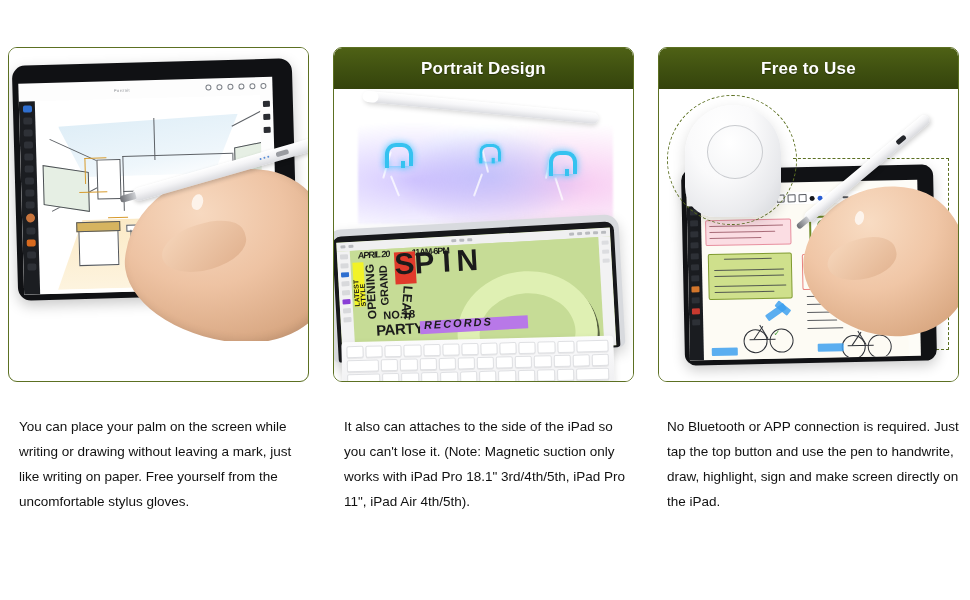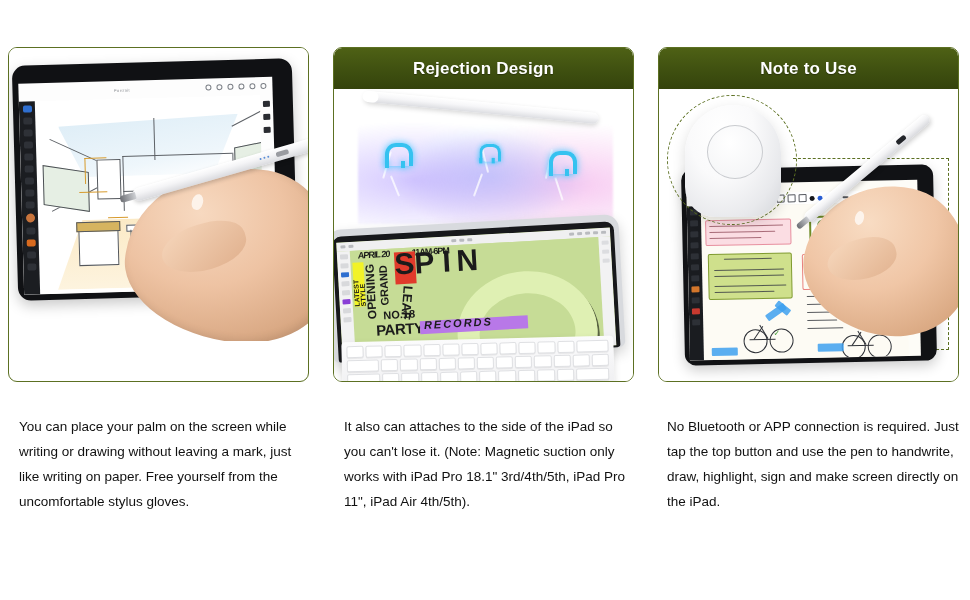--- a/index.html
+++ b/index.html
@@ -358,21 +358,21 @@
         </div>
 
       </div>
     </div>
     <div class="caption">You can place your palm on the screen while writing or drawing without leaving a mark, just like writing on paper. Free yourself from the uncomfortable stylus gloves.</div>
   </div>
 
   <div class="col col-1">
     <div class="card">
       <div class="card-header">
-        <div class="card-title">Rejection Design</div>
+        <div class="card-title">Portrait Design</div>
       </div>
       <div class="card-body">
         <div class="p2-wrap">
 
           <div class="glowfield"></div>
 
           <div class="bolt" style="left:52px;top:62px;height:28px;transform:rotate(16deg);"></div>
           <div class="bolt" style="left:60px;top:86px;height:22px;transform:rotate(-22deg);"></div>
           <div class="bolt" style="left:150px;top:58px;height:26px;transform:rotate(-14deg);"></div>
           <div class="bolt" style="left:143px;top:84px;height:24px;transform:rotate(20deg);"></div>
@@ -515,21 +515,21 @@
 
         </div>
       </div>
     </div>
     <div class="caption">It also can attaches to the side of the iPad so you can't lose it. (Note: Magnetic suction only works with iPad Pro 18.1" 3rd/4th/5th, iPad Pro 11", iPad Air 4th/5th).</div>
   </div>
 
   <div class="col col-2">
     <div class="card">
       <div class="card-header">
-        <div class="card-title">Note to Use</div>
+        <div class="card-title">Free to Use</div>
       </div>
       <div class="card-body">
 
         <div class="p3-dash-h"></div>
         <div class="p3-dash-v"></div>
         <div class="p3-dash-b"></div>
         <div class="p3-dash-l"></div>
 
         <div class="p3-tablet">
           <div class="p3-screen">

